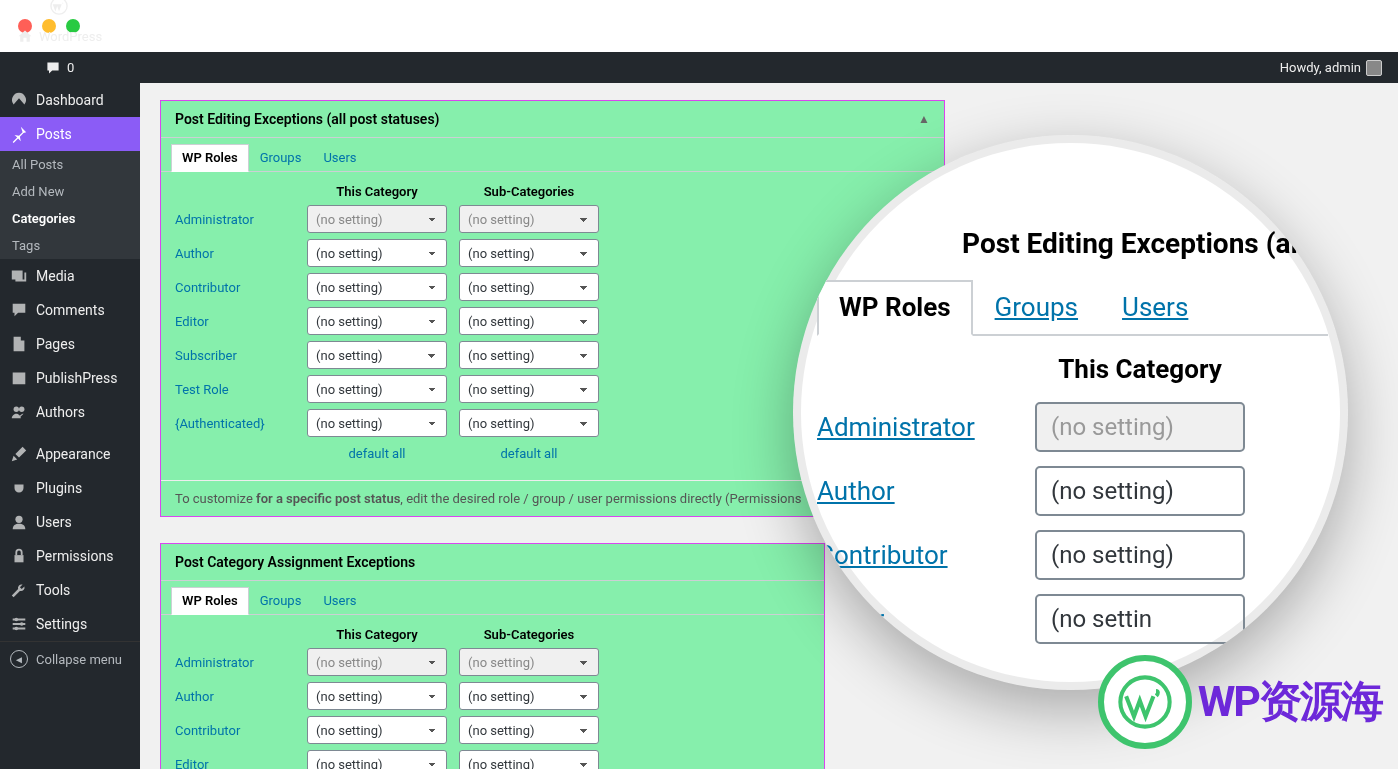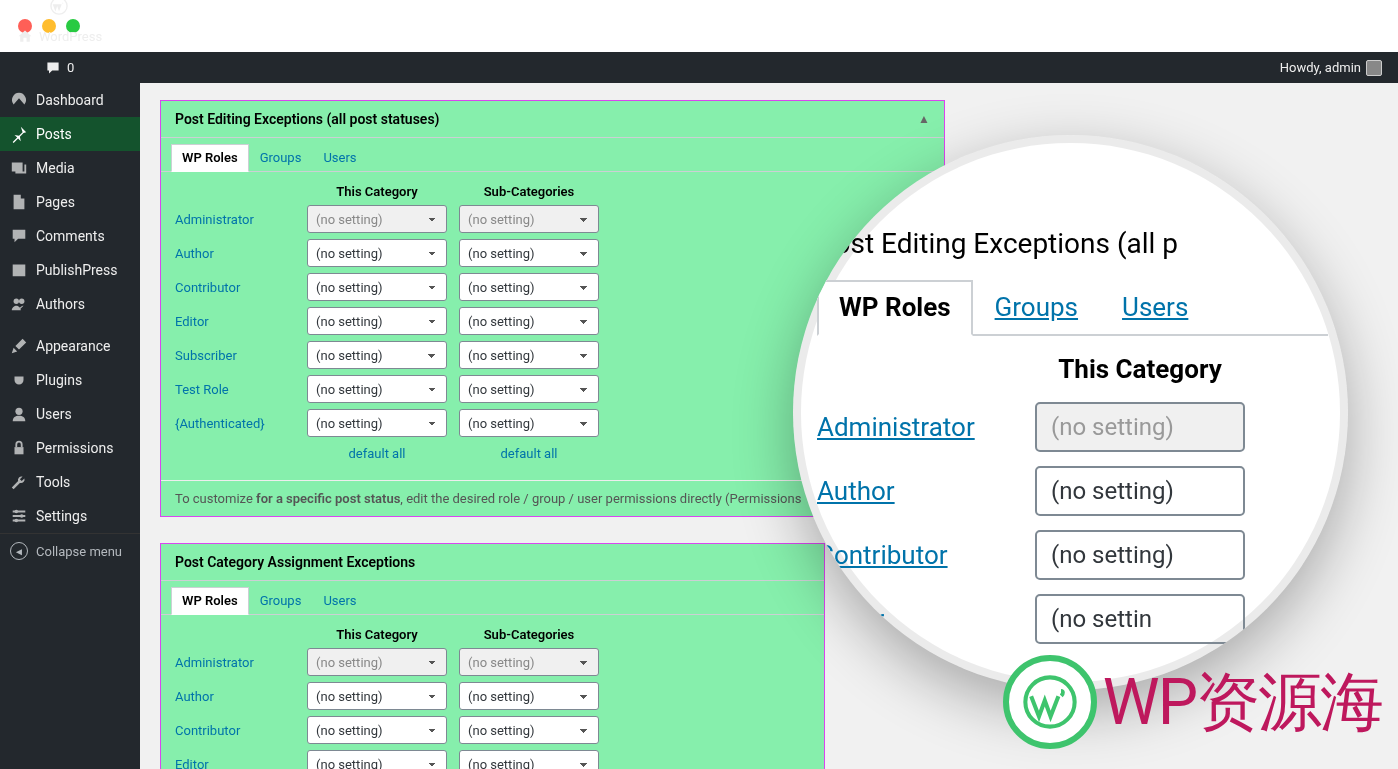--- a/index.html
+++ b/index.html
@@ -18,21 +18,21 @@
 .admin-bar-item { display: flex; align-items: center; padding: 0 8px; height: 31px; cursor: pointer; gap: 5px; }
 .admin-bar .icon { width: 18px; height: 18px; display: inline-flex; align-items: center; justify-content: center; }
 .avatar { width: 16px; height: 16px; background: #888; border: 1px solid #ccc; border-radius: 2px; }
 
 
 .wp-body { display: flex; height: calc(769px - 52px - 31px); }
 
 
 .sidebar { width: 140px; background: #23282d; color: #eee; font-size: 14px; }
 .sidebar-item { display: flex; align-items: center; padding: 8px 10px; cursor: pointer; gap: 8px; color: #eee; }
-.sidebar-item.active { background: #14532d; color: #fff; position: relative; }
+.sidebar-item.active { background: #8b5cf6; color: #fff; position: relative; }
 .sidebar-item.active::after { content: ''; position: absolute; right: -8px; top: 50%; transform: translateY(-50%); border: 8px solid transparent; border-right-color: #f1f1f1; }
 .sidebar-icon { width: 18px; height: 18px; display: inline-flex; align-items: center; justify-content: center; opacity: 0.7; }
 .sidebar-item.active .sidebar-icon { opacity: 1; }
 .submenu { background: #32373c; }
 .submenu-item { padding: 6px 10px 6px 12px; font-size: 13px; color: #b4b9be; cursor: pointer; }
 .submenu-item.current { color: #fff; font-weight: 600; }
 .collapse-menu { display: flex; align-items: center; padding: 8px 10px; gap: 8px; font-size: 13px; color: #b4b9be; cursor: pointer; border-top: 1px solid #333; }
 .collapse-icon { width: 18px; height: 18px; border: 1.5px solid #b4b9be; border-radius: 50%; display: inline-flex; align-items: center; justify-content: center; font-size: 10px; }
 
 
@@ -53,35 +53,35 @@
 .perm-select { width: 100%; height: 28px; border: 1px solid #7e8993; border-radius: 3px; background: #fff; font-size: 13px; padding: 0 22px 0 8px; appearance: none; position: relative; background-image: linear-gradient(45deg, transparent 50%, #555 50%), linear-gradient(135deg, #555 50%, transparent 50%); background-position: calc(100% - 14px) 12px, calc(100% - 10px) 12px; background-size: 4px 4px, 4px 4px; background-repeat: no-repeat; color: #32373c; }
 .perm-select.disabled { background-color: #f0f0f0; color: #888; }
 .default-all { grid-column: span 1; text-align: center; }
 .default-all a { color: #0073aa; font-size: 13px; cursor: pointer; }
 .footer-note { padding: 10px 14px; font-size: 13px; color: #555; border-top: 1px solid #eee; }
 .footer-note b { font-weight: 600; }
 
 
 .magnifier { position: absolute; top: 135px; right: 50px; width: 555px; height: 555px; border-radius: 50%; overflow: hidden; background: #fff; box-shadow: inset 0 0 0 8px rgba(0,0,0,0.08), 0 20px 60px rgba(0,0,0,0.3); pointer-events: none; }
 .mag-inner { transform: scale(1); transform-origin: top left; padding: 80px 20px 0 24px; }
-.mag-title { font-size: 28px; font-weight: 400; padding: 12px 0 12px 0; }
+.mag-title { font-size: 28px; font-weight: 700; padding: 12px 0 12px 0; text-align: right; }
 .mag-tabs { display: flex; gap: 0; border-bottom: 2px solid #ccd0d4; margin-top: 8px; }
 .mag-tab { padding: 10px 20px; font-size: 26px; font-weight: 700; border: 2px solid transparent; }
 .mag-tab.active { border: 2px solid #ccd0d4; border-bottom: 2px solid #fff; margin-bottom: -2px; background: #fff; }
 .mag-tab.link { color: #0073aa; text-decoration: underline; font-weight: 400; }
 .mag-th { font-size: 26px; font-weight: 700; text-align: center; padding: 18px 0; }
 .mag-row { display: grid; grid-template-columns: 200px 210px; gap: 18px; align-items: center; margin-bottom: 14px; }
 .mag-role { color: #0073aa; font-size: 26px; text-decoration: underline; }
 .mag-select { height: 50px; border: 2px solid #7e8993; border-radius: 5px; font-size: 24px; padding: 0 14px; display: flex; align-items: center; color: #32373c; }
 .mag-select.disabled { background: #f0f0f0; color: #999; }
 
 
 .watermark { position: absolute; bottom: 20px; right: 16px; display: flex; align-items: center; gap: 6px; }
 .watermark-logo { width: 94px; height: 94px; border-radius: 50%; border: 6px solid #3ec46d; display: flex; align-items: center; justify-content: center; color: #3ec46d; font-size: 54px; font-weight: bold; background: #fff; }
-.watermark-text { font-size: 64px; font-weight: 400; color: #be185d; letter-spacing: -2px; }
+.watermark-text { font-size: 43px; font-weight: 700; color: #6d28d9; letter-spacing: -2px; }
 </style>
 </head>
 <body>
 
 <div class="window-chrome">
   <div class="traffic-light tl-red"></div>
   <div class="traffic-light tl-yellow"></div>
   <div class="traffic-light tl-green"></div>
 </div>
 
@@ -143,43 +143,49 @@
       <span>Dashboard</span>
     </div>
     <div class="sidebar-item active">
       <span class="sidebar-icon">
           <svg viewBox="0 0 20 20" width="18" height="18" fill="currentColor">
             <path d="M12 2l6 6-3 1-4 4 1 5-3-3-5 5-1-1 5-5-3-3 5 1 4-4z"></path>
           </svg>
         </span>
       <span>Posts</span>
     </div>
+    <div class="submenu">
+      <div class="submenu-item">All Posts</div>
+      <div class="submenu-item">Add New</div>
+      <div class="submenu-item current">Categories</div>
+      <div class="submenu-item">Tags</div>
+    </div>
     <div class="sidebar-item">
       <span class="sidebar-icon">
           <svg viewBox="0 0 20 20" width="18" height="18" fill="currentColor">
             <path d="M2 4h12v10H2zM16 6h2v10H6v-2h10z"></path>
           </svg>
         </span>
       <span>Media</span>
     </div>
     <div class="sidebar-item">
       <span class="sidebar-icon">
           <svg viewBox="0 0 20 20" width="18" height="18" fill="currentColor">
+            <path d="M3 3h14v10H9l-4 4v-4H3z"></path>
+          </svg>
+        </span>
+      <span>Comments</span>
+    </div>
+    <div class="sidebar-item">
+      <span class="sidebar-icon">
+          <svg viewBox="0 0 20 20" width="18" height="18" fill="currentColor">
             <path d="M4 2h8l4 4v12H4zM12 2v4h4"></path>
           </svg>
         </span>
       <span>Pages</span>
-    </div>
-    <div class="sidebar-item">
-      <span class="sidebar-icon">
-          <svg viewBox="0 0 20 20" width="18" height="18" fill="currentColor">
-            <path d="M3 3h14v10H9l-4 4v-4H3z"></path>
-          </svg>
-        </span>
-      <span>Comments</span>
     </div>
     <div class="sidebar-item">
       <span class="sidebar-icon">
           <svg viewBox="0 0 20 20" width="18" height="18" fill="currentColor">
             <path d="M3 4h14v13H3zM3 8h14M7 2v4M13 2v4"></path>
           </svg>
         </span>
       <span>PublishPress</span>
     </div>
     <div class="sidebar-item">

